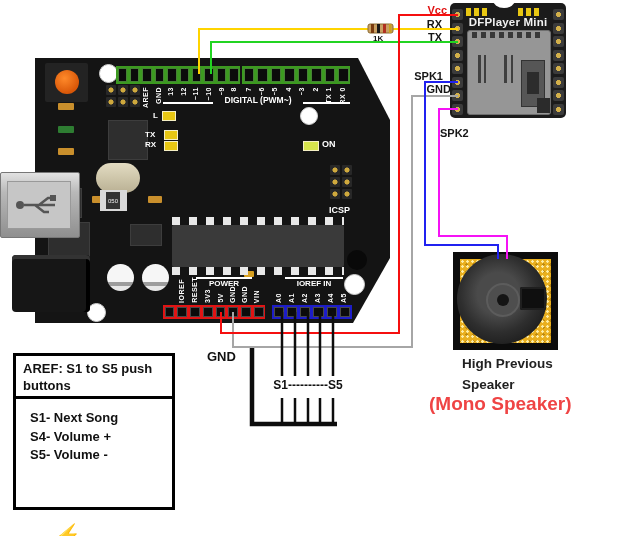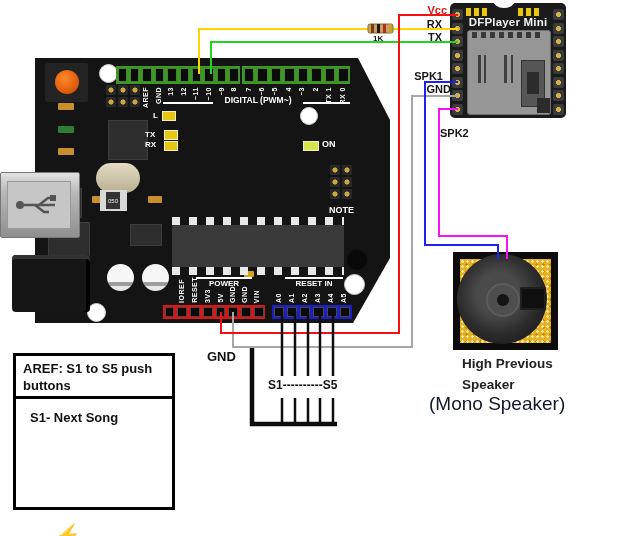--- a/index.html
+++ b/index.html
@@ -80,21 +80,21 @@
   
   .conlab{position:absolute;font-weight:bold;font-size:11px;color:#151515}
   .red-t{color:#e01111}
   .biglab{position:absolute;font-weight:bold;font-size:13px;color:#111}
   .note{position:absolute;left:13px;top:353px;width:162px;height:157px;border:3px solid #000;box-sizing:border-box;background:#fff}
   .note-title{padding:4px 7px;font-weight:bold;font-size:13px;line-height:17px;color:#111;
               border-bottom:3px solid #000;height:43px;box-sizing:border-box}
   .note-list{padding:10px 0 0 14px;font-weight:bold;font-size:13px;color:#111}
   .note-list span{display:block;line-height:18.5px}
   .spk-cap{position:absolute;font-weight:bold;font-size:13.5px;color:#222}
-  .mono-cap{position:absolute;font-weight:normal;font-size:19px;color:#0f172a}
+  .mono-cap{position:absolute;font-weight:bold;font-size:19px;color:#ef4444}
   svg.wires{position:absolute;left:0;top:0;pointer-events:none}
 </style>
 </head>
 <body>
 
 <div class="stage">
 
   <div class="board"></div>
 
   <div class="rst"></div>
@@ -167,21 +167,21 @@
   <div class="led" style="left:303px;top:141px;width:14px;background:#d6e34c"></div>
   <span class="wlab" style="left:322px;top:139px;font-size:9px">ON</span>
   <div class="grid6 v" style="left:330px;top:165px">
     <i></i>
       <i></i>
       <i></i>
       <i></i>
       <i></i>
       <i></i>
   </div>
-  <span class="wlab" style="left:329px;top:205px;font-size:9px">NOTE</span>
+  <span class="wlab" style="left:329px;top:205px;font-size:9px">ICSP</span>
 
   <div class="chip" style="left:46px;top:188px;width:34px;height:28px"></div>
   <div class="chip" style="left:48px;top:222px;width:40px;height:34px"></div>
   <div class="chip" style="left:130px;top:224px;width:30px;height:20px"></div>
   <div class="smd" style="left:58px;top:103px;width:16px;height:7px;background:#c98f2c"></div>
   <div class="smd" style="left:58px;top:126px;width:16px;height:7px;background:#2e7d32"></div>
   <div class="smd" style="left:58px;top:148px;width:16px;height:7px;background:#c98f2c"></div>
   <div class="smd" style="left:92px;top:196px;width:14px;height:7px;background:#c98f2c"></div>
   <div class="smd" style="left:148px;top:196px;width:14px;height:7px;background:#c98f2c"></div>
   <div class="smd" style="left:244px;top:271px;width:10px;height:6px;background:#d8a020"></div>
@@ -193,21 +193,21 @@
   <div class="dip"></div>
   <div class="dip-pins" style="top:267px"></div>
   <div class="abs" style="left:347px;top:250px;width:20px;height:20px;border-radius:50%;background:#090909"></div>
 
   <div class="cap" style="left:107px;top:264px"></div>
   <div class="cap" style="left:142px;top:264px"></div>
 
   <div class="brline" style="left:196px;top:277px;width:56px"></div>
   <div class="abs" style="left:196px;top:279px;width:56px;text-align:center;color:#fff;font-weight:bold;font-size:8px">POWER</div>
   <div class="brline" style="left:285px;top:277px;width:58px"></div>
-  <div class="abs" style="left:285px;top:279px;width:58px;text-align:center;color:#fff;font-weight:bold;font-size:8px">RESET IN</div>
+  <div class="abs" style="left:285px;top:279px;width:58px;text-align:center;color:#fff;font-weight:bold;font-size:8px">IOREF IN</div>
 
   <span class="vlab" style="left:178px;bottom:233px">IOREF</span>
   <span class="vlab" style="left:191px;bottom:233px">RESET</span>
   <span class="vlab" style="left:204px;bottom:233px">3V3</span>
   <span class="vlab" style="left:217px;bottom:233px">5V</span>
   <span class="vlab" style="left:229px;bottom:233px">GND</span>
   <span class="vlab" style="left:241px;bottom:233px">GND</span>
   <span class="vlab" style="left:253px;bottom:233px">VIN</span>
   <span class="vlab" style="left:275px;bottom:233px">A0</span>
   <span class="vlab" style="left:288px;bottom:233px">A1</span>
@@ -325,26 +325,28 @@
   </svg>
 
   <div class="conlab red-t" style="left:407px;top:4px;width:40px;text-align:right">Vcc</div>
   <div class="conlab" style="left:407px;top:18px;width:35px;text-align:right">RX</div>
   <div class="conlab" style="left:407px;top:31px;width:35px;text-align:right">TX</div>
   <div class="conlab" style="left:403px;top:70px;width:40px;text-align:right">SPK1</div>
   <div class="conlab" style="left:411px;top:83px;width:40px;text-align:right">GND</div>
   <div class="conlab" style="left:440px;top:127px">SPK2</div>
   <div class="conlab" style="left:373px;top:34px;font-size:8px">1K</div>
   <div class="biglab" style="left:207px;top:349px">GND</div>
-  <div class="biglab" style="left:268px;top:378px;width:80px;text-align:left;font-size:12px">S1----------S5</div>
+  <div class="biglab" style="left:268px;top:378px;width:80px;text-align:center;font-size:12px">S1----------S5</div>
 
   <div class="spk-cap" style="left:462px;top:356px">High Previous</div>
   <div class="spk-cap" style="left:462px;top:377px">Speaker</div>
   <div class="mono-cap" style="left:429px;top:393px">(Mono Speaker)</div>
 
   <div class="note">
     <div class="note-title">AREF: S1 to S5 push buttons</div>
     <div class="note-list">
       <span>S1- Next Song</span>
+      <span>S4- Volume +</span>
+      <span>S5- Volume -</span>
     </div>
   </div>
 
 </div>
 
 </body></html>

